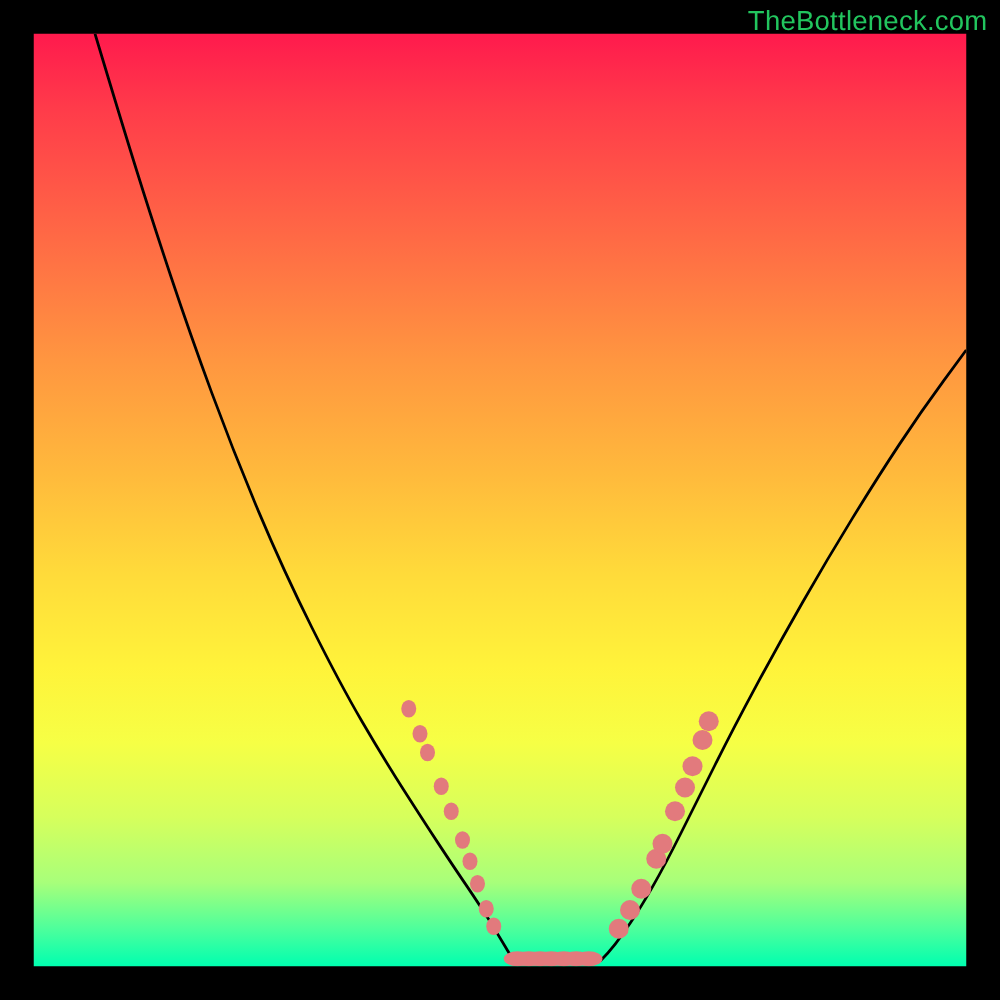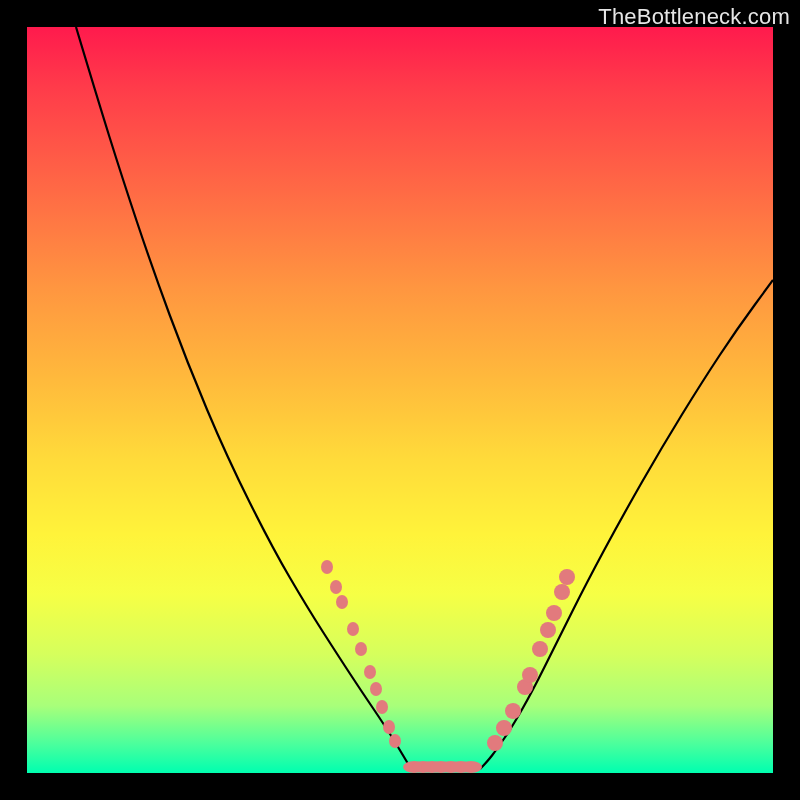--- a/index.html
+++ b/index.html
@@ -28,21 +28,21 @@
       #f6ff45 76%,
       #d6ff5c 84%,
       #a8ff7a 91%,
       #4dff9c 96%,
       #00ffb0 100%);
   }
   .watermark {
     position: absolute;
     top: 4px;
     right: 10px;
-    color: #e5e5e5;
+    color: #22c55e;
     font-size: 22px;
     font-weight: 500;
     letter-spacing: 0.2px;
     user-select: none;
   }
   svg.plot {
     position: absolute;
     left: 27px;
     top: 27px;
     width: 746px;

